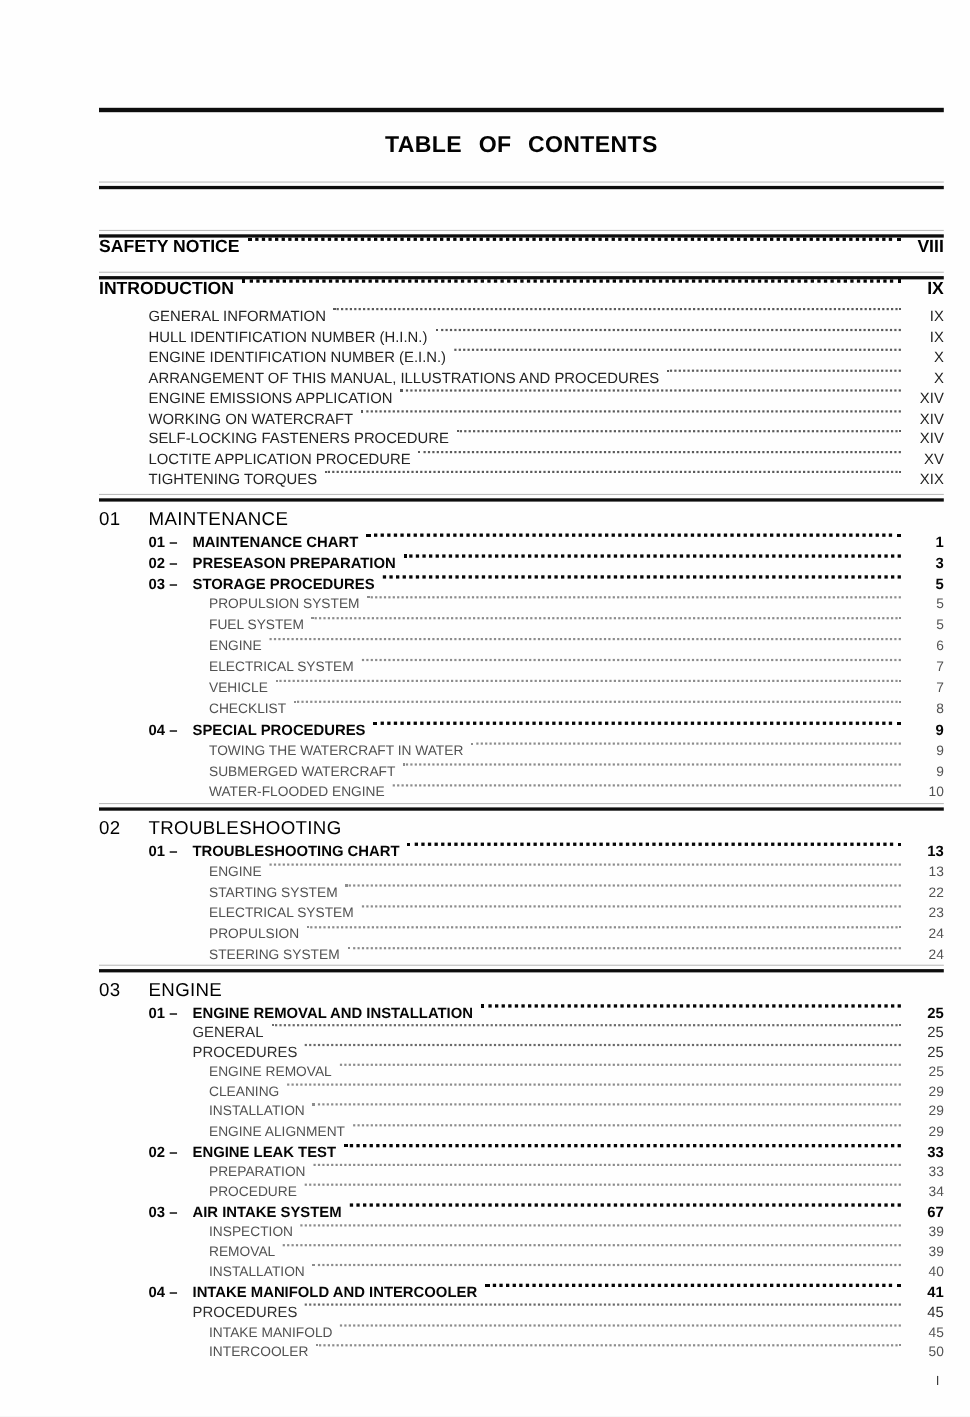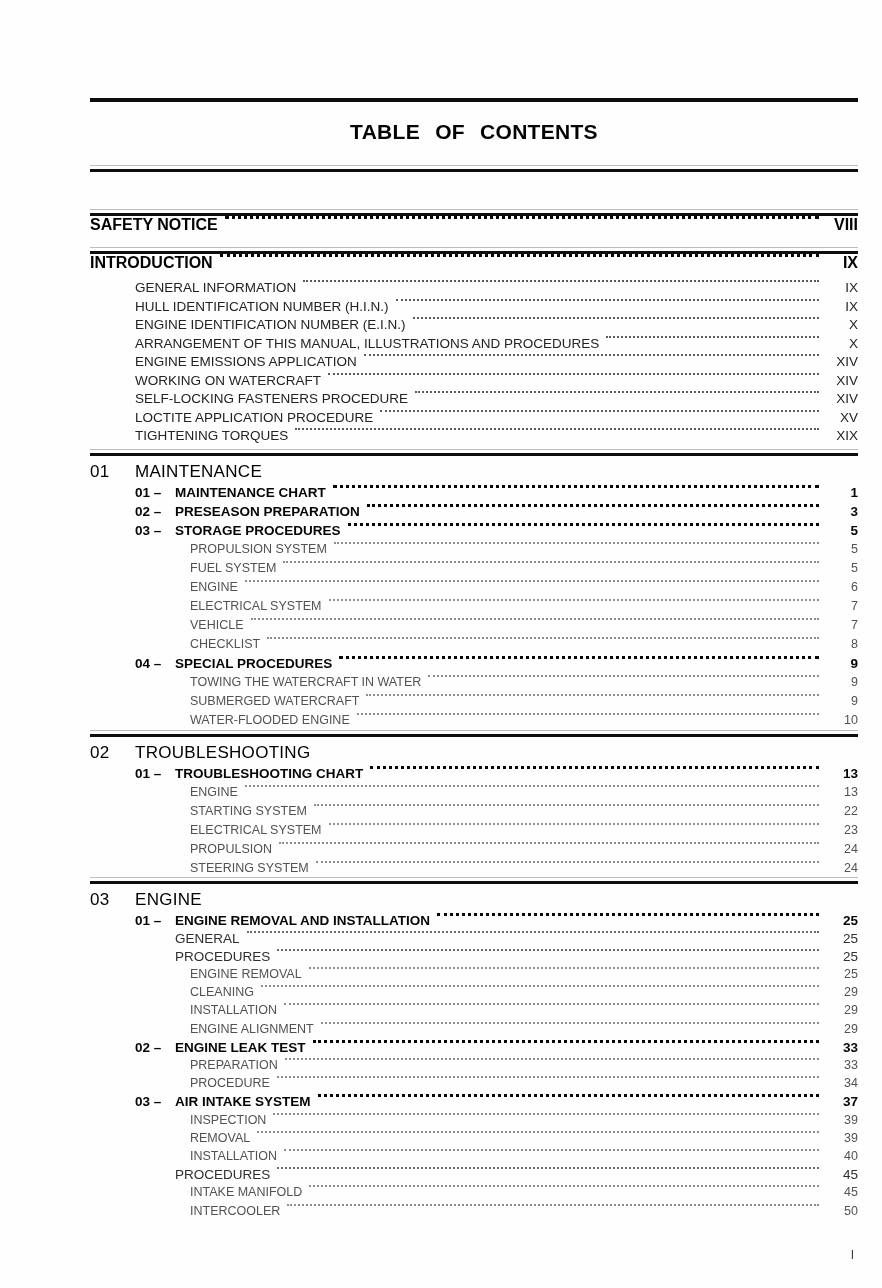--- a/index.html
+++ b/index.html
@@ -296,36 +296,41 @@
             <span class="pg" data-name="toc-entry-page">33</span>
           </div>
           <div class="row sub3" data-name="toc-entry">
             <span class="label" data-name="toc-entry-label"><span data-name="toc-entry-text">PROCEDURE</span></span>
             <span class="leader" data-name="dot-leader"></span>
             <span class="pg" data-name="toc-entry-page">34</span>
           </div>
           <div class="row chap" data-name="toc-entry">
             <span class="label" data-name="toc-entry-label"><span class="prefix" data-name="toc-entry-number">03 –</span><span data-name="toc-entry-text">AIR INTAKE SYSTEM</span></span>
             <span class="leader" data-name="dot-leader"></span>
-            <span class="pg" data-name="toc-entry-page">37</span>
+            <span class="pg" data-name="toc-entry-page">67</span>
           </div>
           <div class="row sub3" data-name="toc-entry">
             <span class="label" data-name="toc-entry-label"><span data-name="toc-entry-text">INSPECTION</span></span>
             <span class="leader" data-name="dot-leader"></span>
             <span class="pg" data-name="toc-entry-page">39</span>
           </div>
           <div class="row sub3" data-name="toc-entry">
             <span class="label" data-name="toc-entry-label"><span data-name="toc-entry-text">REMOVAL</span></span>
             <span class="leader" data-name="dot-leader"></span>
             <span class="pg" data-name="toc-entry-page">39</span>
           </div>
           <div class="row sub3" data-name="toc-entry">
             <span class="label" data-name="toc-entry-label"><span data-name="toc-entry-text">INSTALLATION</span></span>
             <span class="leader" data-name="dot-leader"></span>
             <span class="pg" data-name="toc-entry-page">40</span>
+          </div>
+          <div class="row chap" data-name="toc-entry">
+            <span class="label" data-name="toc-entry-label"><span class="prefix" data-name="toc-entry-number">04 –</span><span data-name="toc-entry-text">INTAKE MANIFOLD AND INTERCOOLER</span></span>
+            <span class="leader" data-name="dot-leader"></span>
+            <span class="pg" data-name="toc-entry-page">41</span>
           </div>
           <div class="row sub2" data-name="toc-entry">
             <span class="label" data-name="toc-entry-label"><span data-name="toc-entry-text">PROCEDURES</span></span>
             <span class="leader" data-name="dot-leader"></span>
             <span class="pg" data-name="toc-entry-page">45</span>
           </div>
           <div class="row sub3" data-name="toc-entry">
             <span class="label" data-name="toc-entry-label"><span data-name="toc-entry-text">INTAKE MANIFOLD</span></span>
             <span class="leader" data-name="dot-leader"></span>
             <span class="pg" data-name="toc-entry-page">45</span>

